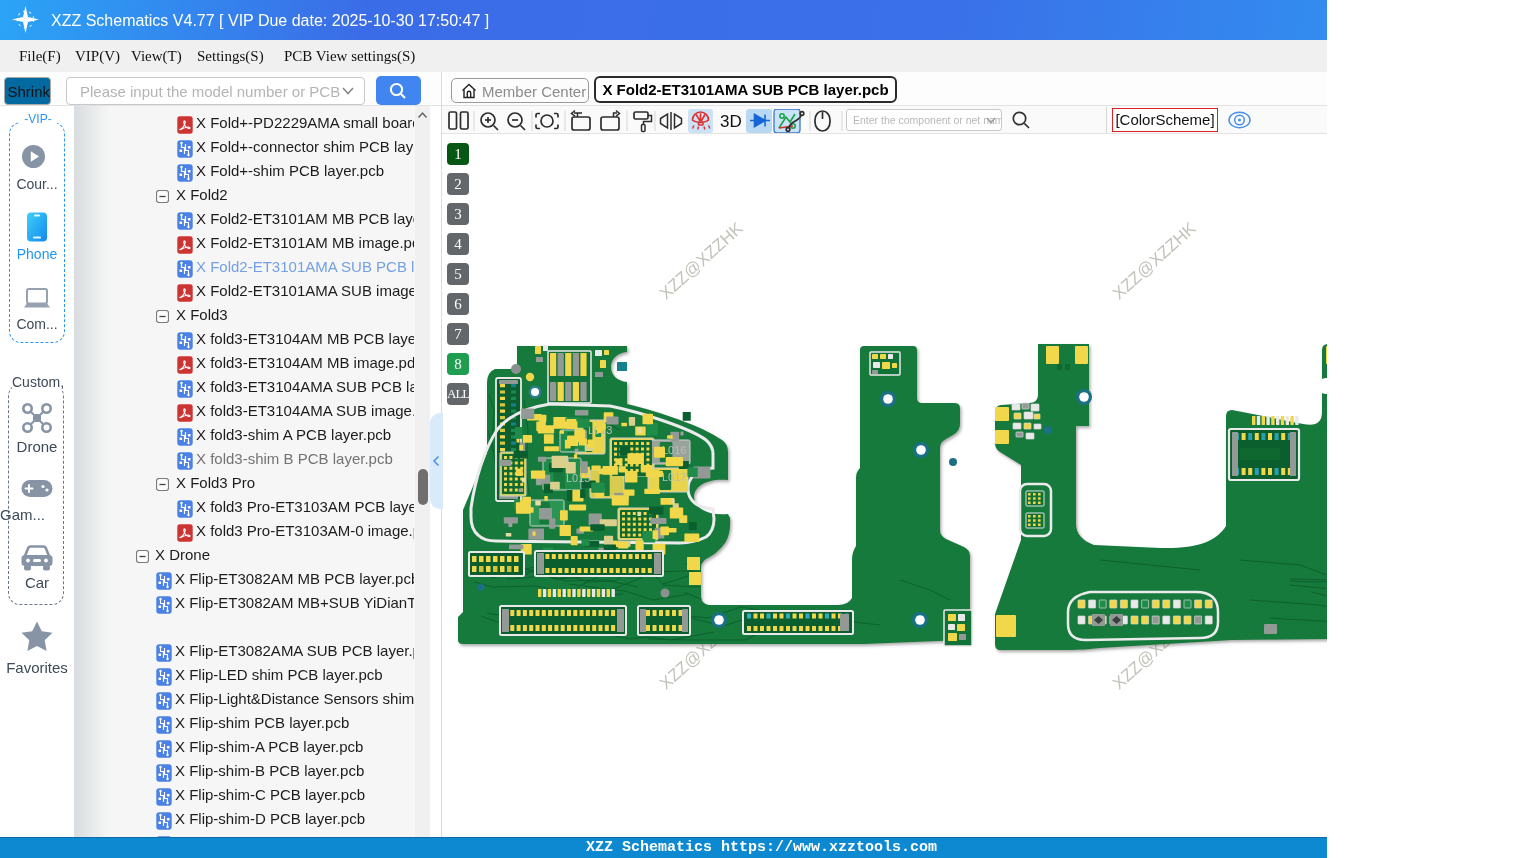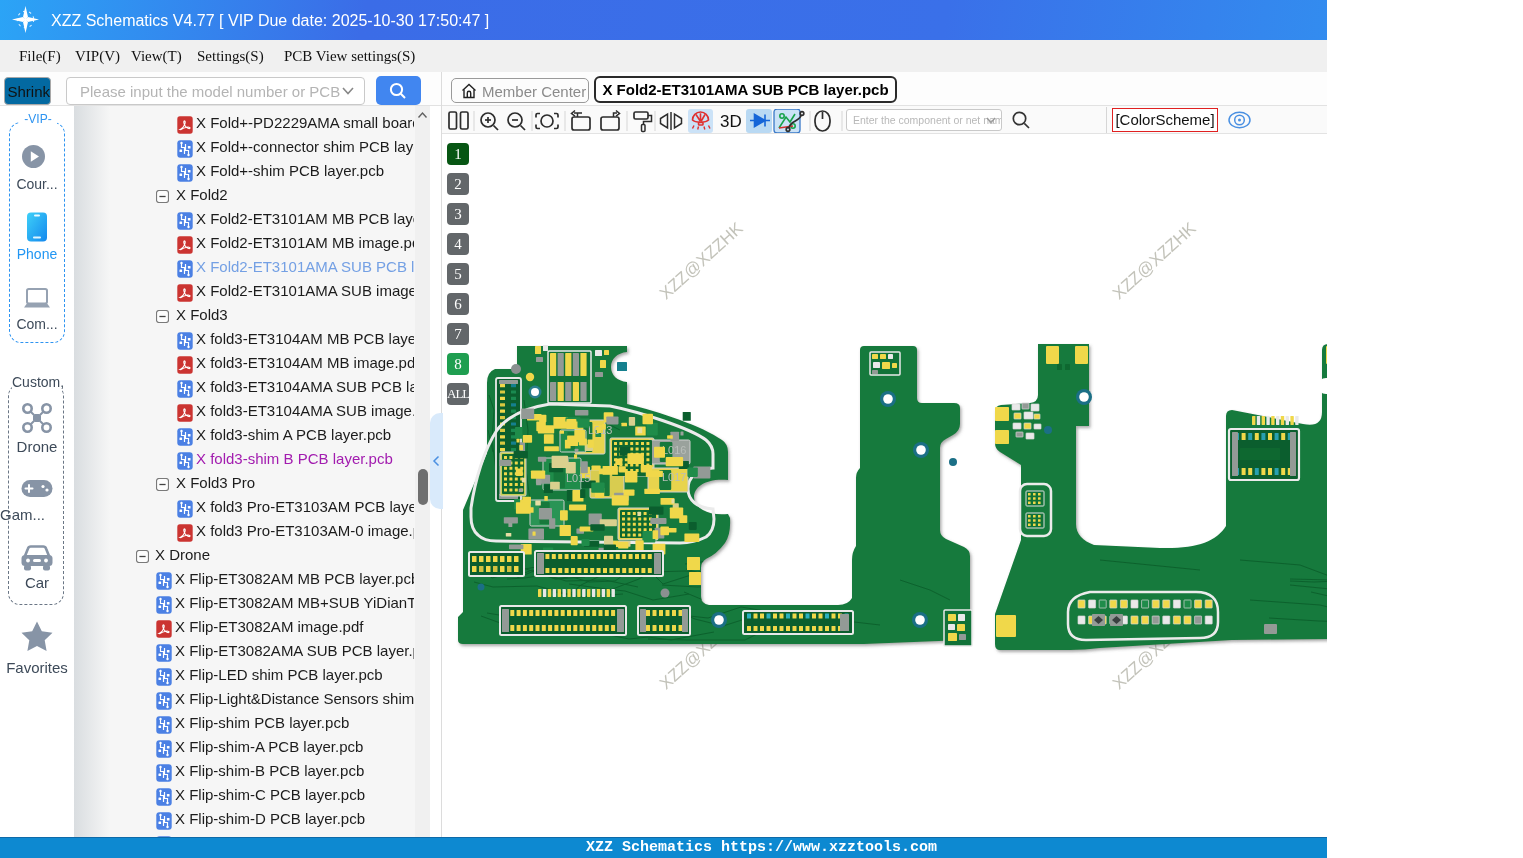--- a/index.html
+++ b/index.html
@@ -259,21 +259,21 @@
 <div class="trow" style="left:0;top:318px;width:340px">
         <svg style="position:absolute;left:103px;top:4px" width="16" height="18">
           <use href="#ipcb"></use>
         </svg>
         <span style="position:absolute;left:122px;top:2px;color:#1c1c1c">X fold3-shim A PCB layer.pcb</span>
       </div>
 <div class="trow" style="left:0;top:342px;width:340px">
         <svg style="position:absolute;left:103px;top:4px" width="16" height="18">
           <use href="#ipcb"></use>
         </svg>
-        <span style="position:absolute;left:122px;top:2px;color:#a21caf">X fold3-shim B PCB layer.pcb</span>
+        <span style="position:absolute;left:122px;top:2px;color:#737373">X fold3-shim B PCB layer.pcb</span>
       </div>
 <div class="trow" style="left:0;top:366px;width:340px">
         <svg style="position:absolute;left:82px;top:6px" width="13" height="13">
           <use href="#igrp"></use>
         </svg>
         <span style="position:absolute;left:102px;top:2px">X Fold3 Pro</span>
       </div>
 <div class="trow" style="left:0;top:390px;width:340px">
         <svg style="position:absolute;left:103px;top:4px" width="16" height="18">
           <use href="#ipcb"></use>
@@ -296,26 +296,20 @@
         <svg style="position:absolute;left:82px;top:4px" width="16" height="18">
           <use href="#ipcb"></use>
         </svg>
         <span style="position:absolute;left:101px;top:2px;color:#1c1c1c">X Flip-ET3082AM MB PCB layer.pcb</span>
       </div>
 <div class="trow" style="left:0;top:486px;width:340px">
         <svg style="position:absolute;left:82px;top:4px" width="16" height="18">
           <use href="#ipcb"></use>
         </svg>
         <span style="position:absolute;left:101px;top:2px;color:#1c1c1c">X Flip-ET3082AM MB+SUB YiDianTu.pcb</span>
-      </div>
-<div class="trow" style="left:0;top:510px;width:340px">
-        <svg style="position:absolute;left:82px;top:4px" width="16" height="18">
-          <use href="#ipdf"></use>
-        </svg>
-        <span style="position:absolute;left:101px;top:2px;color:#1c1c1c">X Flip-ET3082AM image.pdf</span>
       </div>
 <div class="trow" style="left:0;top:534px;width:340px">
         <svg style="position:absolute;left:82px;top:4px" width="16" height="18">
           <use href="#ipcb"></use>
         </svg>
         <span style="position:absolute;left:101px;top:2px;color:#1c1c1c">X Flip-ET3082AMA SUB PCB layer.pcb</span>
       </div>
 <div class="trow" style="left:0;top:558px;width:340px">
         <svg style="position:absolute;left:82px;top:4px" width="16" height="18">
           <use href="#ipcb"></use>

